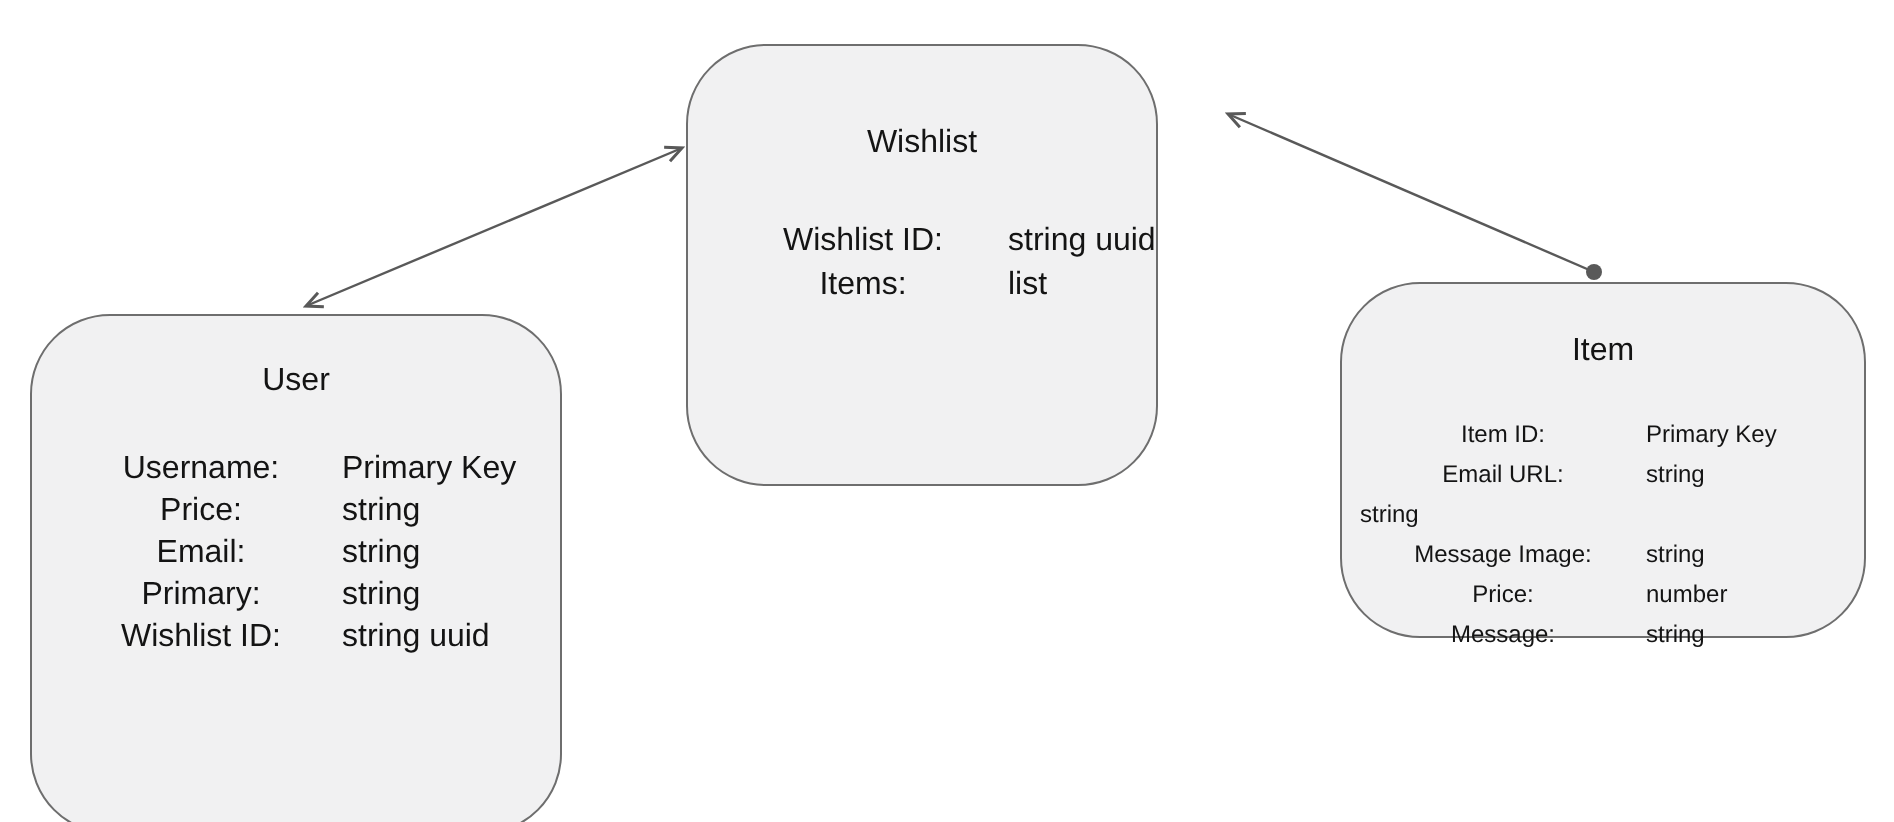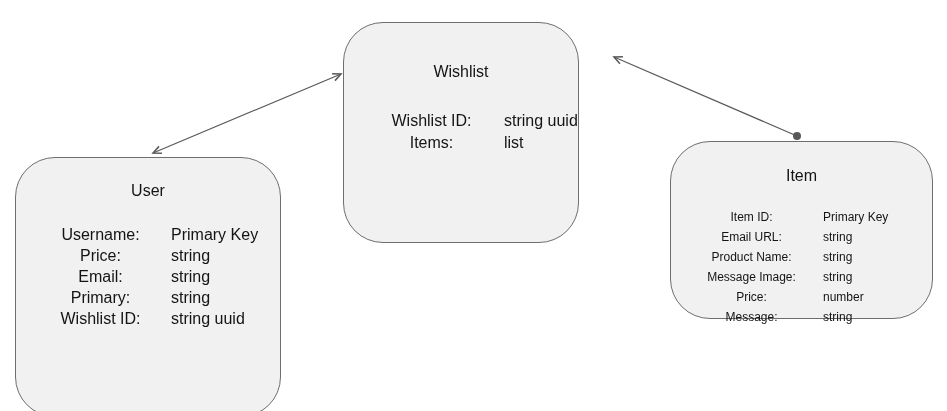--- a/index.html
+++ b/index.html
@@ -116,21 +116,20 @@
     <div class="fields">
       <div class="row">
         <span class="label">Item ID:</span>
         <span class="value">Primary Key</span>
       </div>
       <div class="row">
         <span class="label">Email URL:</span>
         <span class="value">string</span>
       </div>
       <div class="row">
-        <span class="label">Product Name:</span>
         <span class="value">string</span>
       </div>
       <div class="row">
         <span class="label">Message Image:</span>
         <span class="value">string</span>
       </div>
       <div class="row">
         <span class="label">Price:</span>
         <span class="value">number</span>
       </div>

